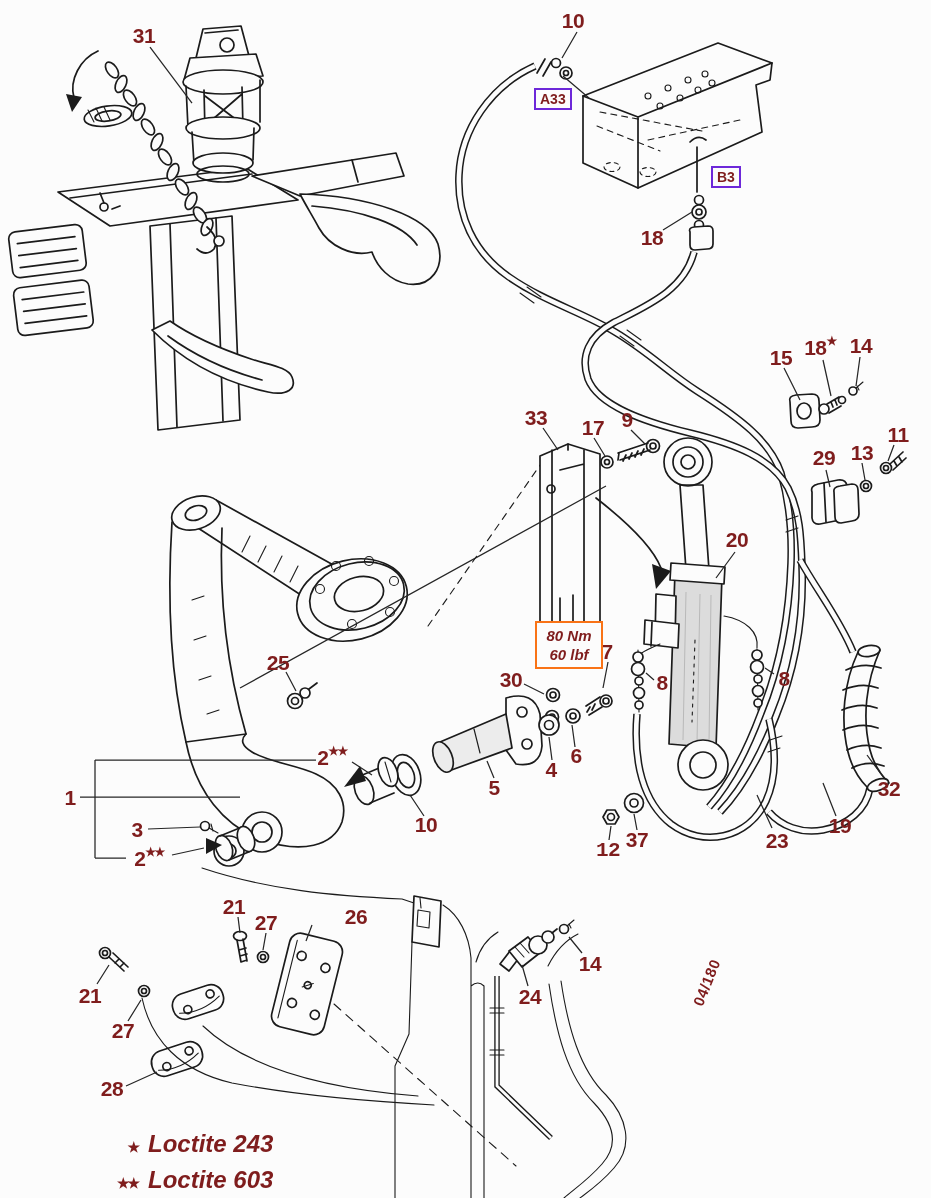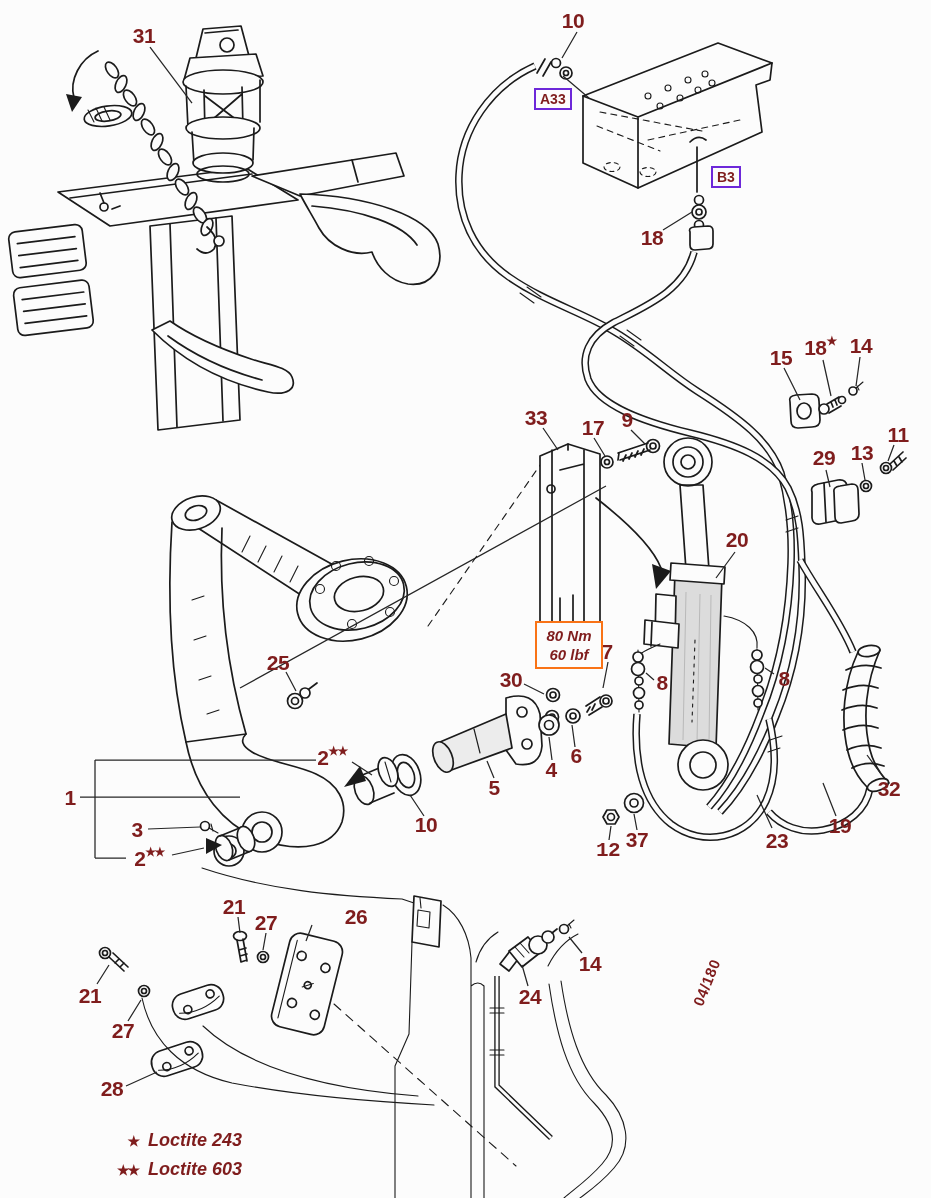--- a/index.html
+++ b/index.html
@@ -25,21 +25,21 @@
   .callout sup{font-size:12px;position:relative;top:-2px;letter-spacing:-1.5px}
   .port-label{position:absolute;border:2px solid #6d28d9;background:#fcfcfc;font-weight:700;
               font-size:14px;line-height:1;padding:2px 4px}
   #port-a33{left:534px;top:88px}
   #port-b3{left:711px;top:166px}
   .torque{position:absolute;left:535px;top:621px;width:64px;border:2px solid #f97316;background:#fcfcfc;
           text-align:center;font-style:italic;font-weight:700;font-size:15px;line-height:19px;padding:3px 0}
   .footnotes{position:absolute;left:98px;top:1130px}
   .fn-row{display:flex;align-items:baseline;margin-bottom:8px}
   .fn-marker{width:40px;text-align:right;font-size:14px;letter-spacing:-2px;padding-right:10px;font-weight:700}
-  .fn-text{font-style:italic;font-weight:700;font-size:18px}
+  .fn-text{font-style:italic;font-weight:700;font-size:24px}
   .page-ref{position:absolute;left:682px;top:974px;transform:rotate(-68deg);font-weight:700;font-size:15px;
             letter-spacing:0.5px;white-space:nowrap}
 </style>
 </head>
 <body>
 
 <div class="stage">
 
 <svg width="931" height="1198" viewBox="0 0 931 1198">
 

